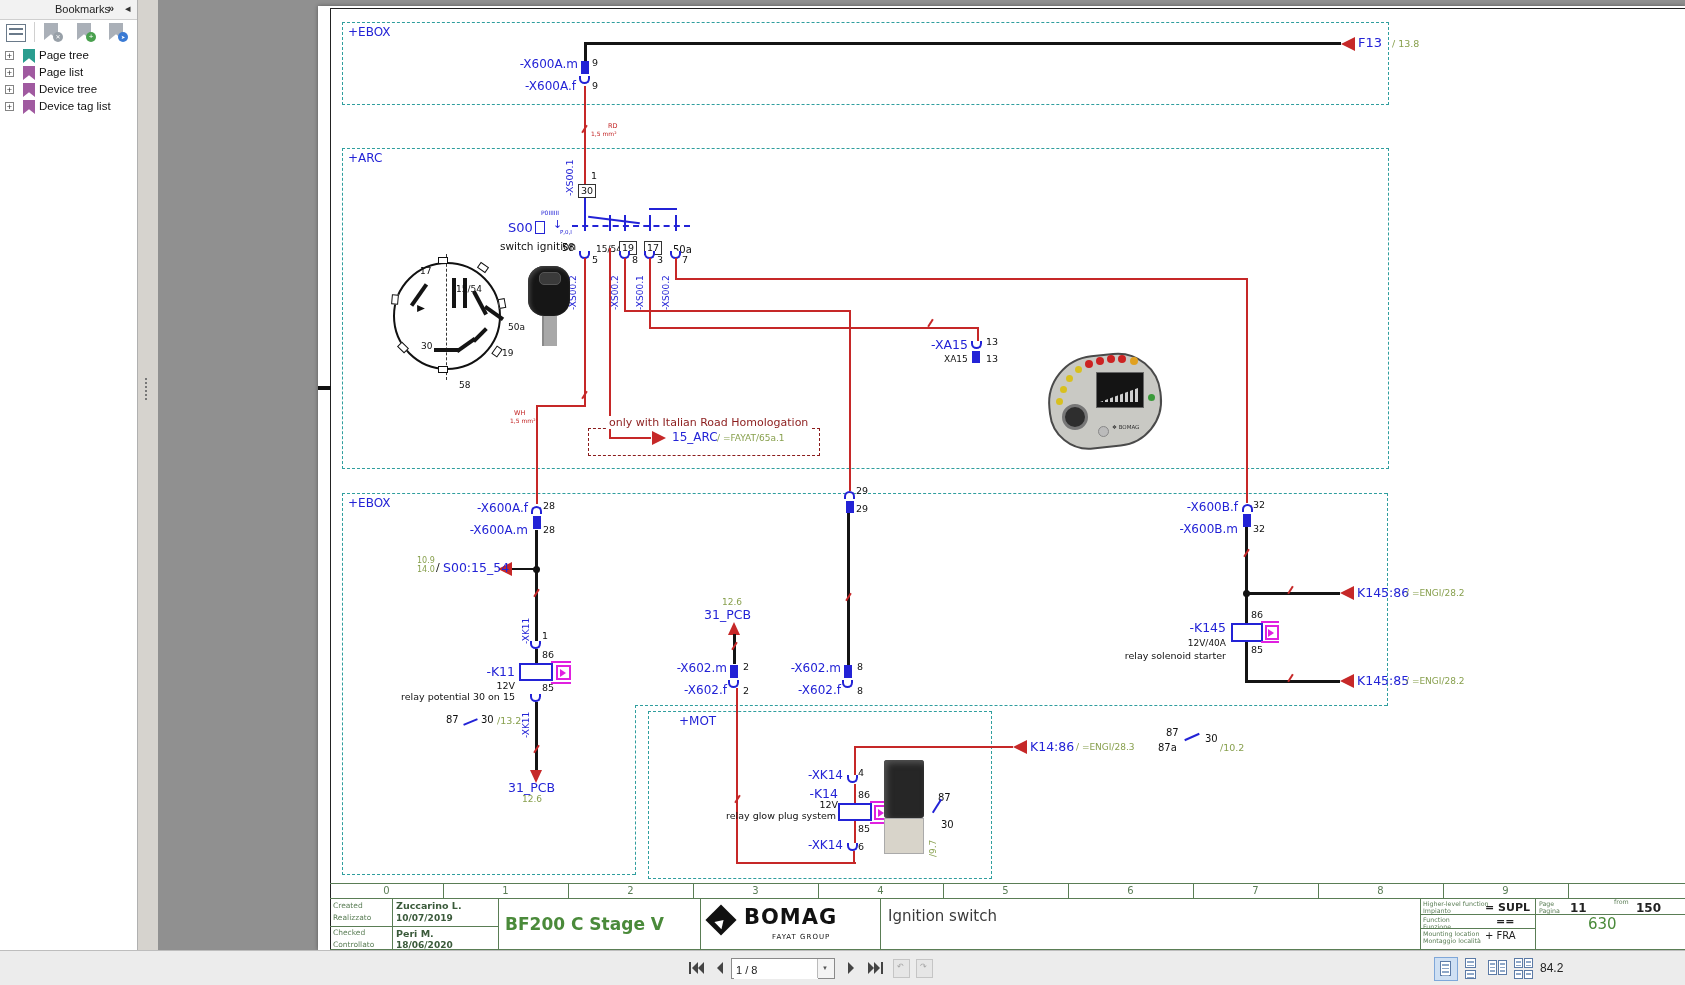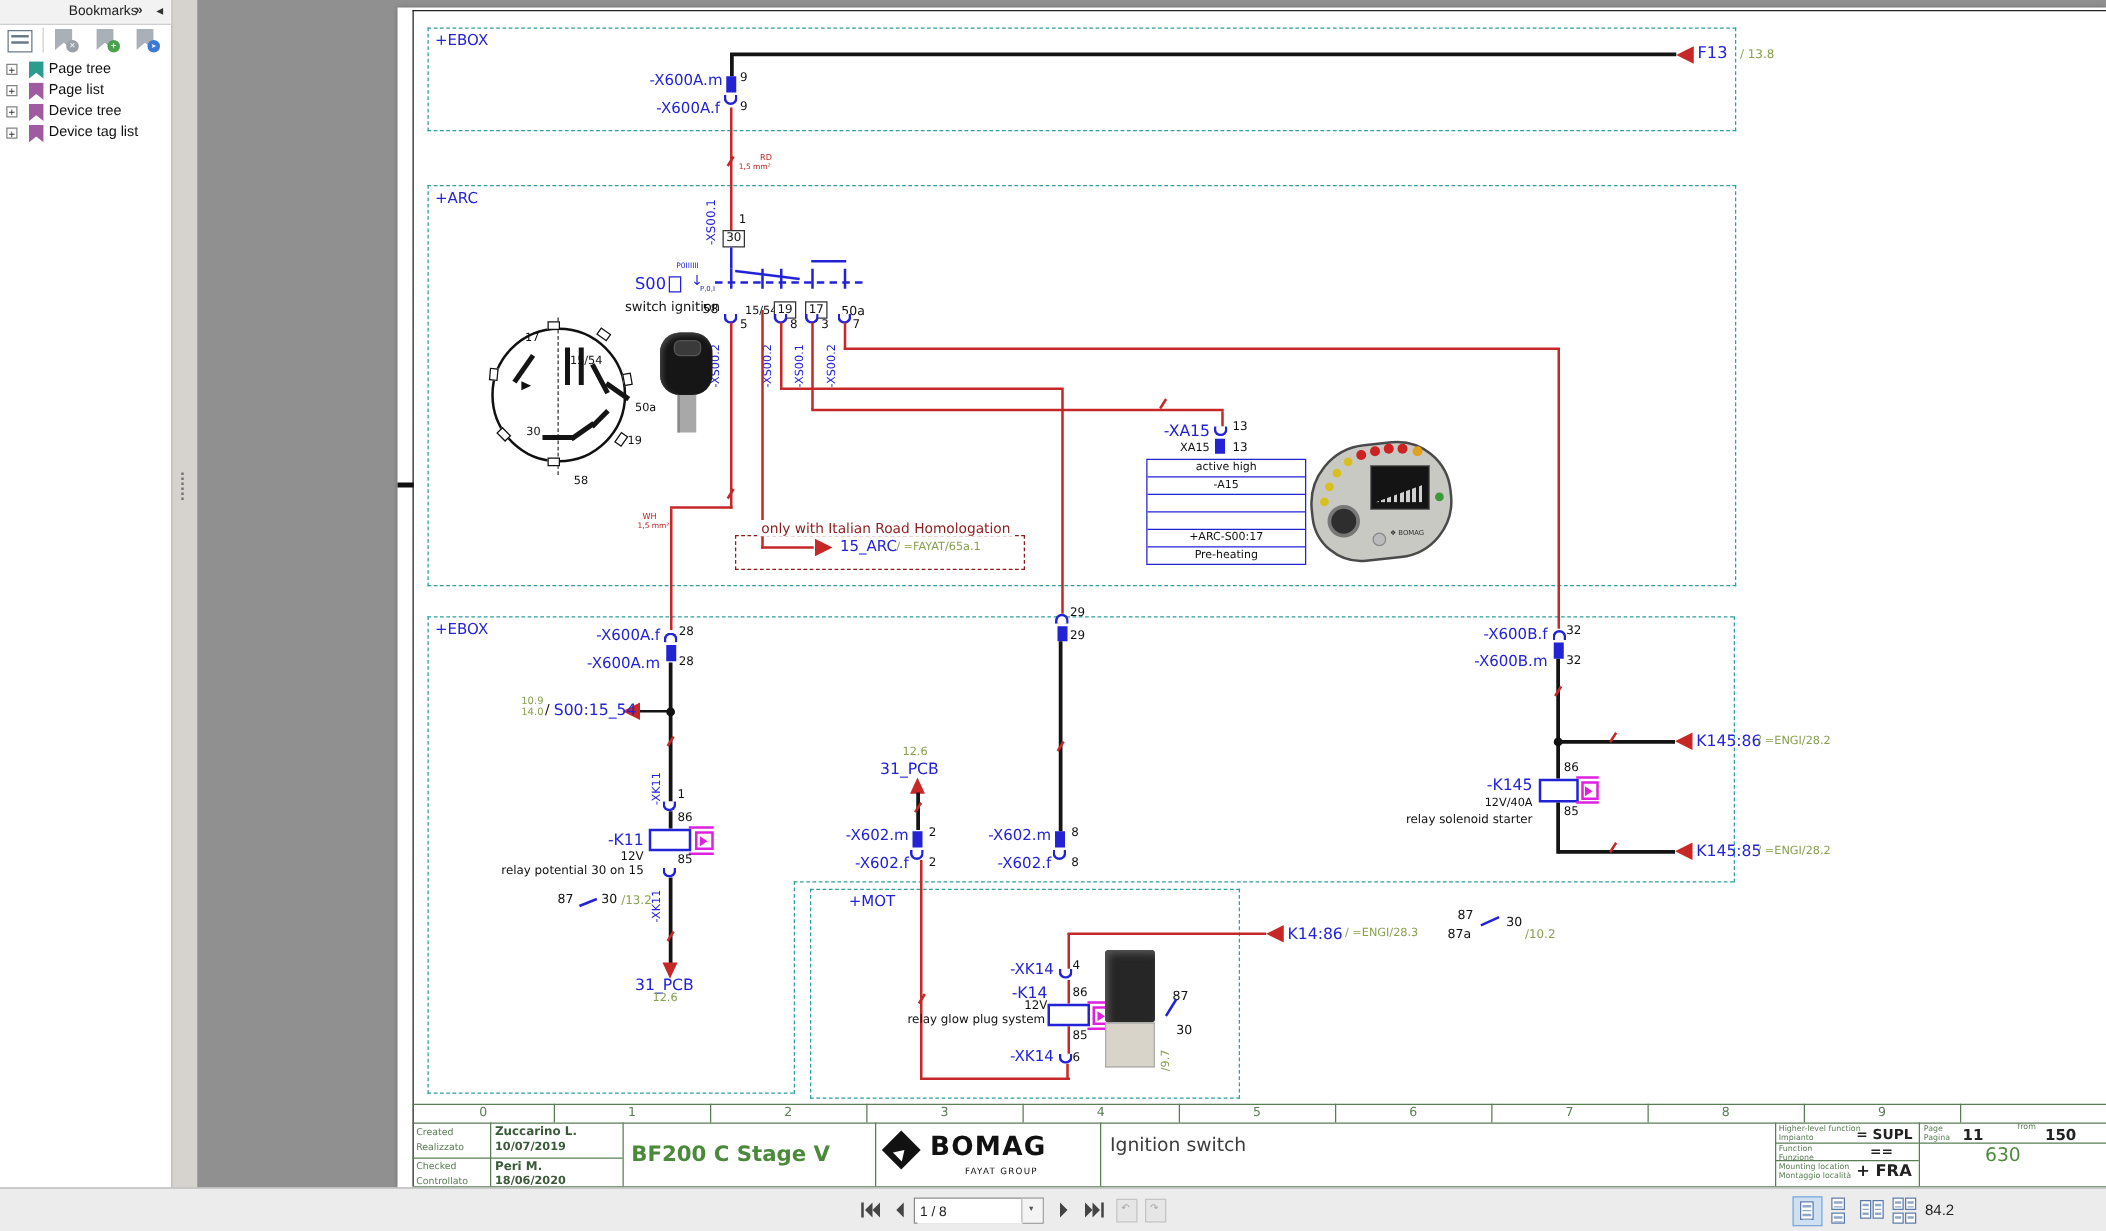--- a/index.html
+++ b/index.html
@@ -218,28 +218,20 @@
   <div class="arr" style="left:652px;top:431px;"></div>
   <span class="t b" style="left:672px;top:430px;font-size:12px;">15_ARC</span>
   <span class="t g" style="left:717px;top:433px;font-size:9px;">/ =FAYAT/65a.1</span>
 
   <span class="t b ar" style="left:920px;top:337px;width:48px;font-size:12.5px;">-XA15</span>
   <div class="arcu" style="left:971px;top:341px;"></div>
   <span class="t" style="left:986px;top:336px;font-size:9.5px;">13</span>
   <span class="t" style="left:944px;top:354px;font-size:9px;">XA15</span>
   <div class="connm" style="left:972px;top:351px;height:12px;"></div>
   <span class="t" style="left:986px;top:353px;font-size:9.5px;">13</span>
-  <div class="abs" style="left:917px;top:367px;width:126px;border:1px solid #2323d6;">
-    <div style="height:13px;border-bottom:1px solid #2323d6;font-size:8.8px;text-align:center;line-height:13px;color:#111;">active high</div>
-    <div style="height:13px;border-bottom:1px solid #2323d6;font-size:8.8px;text-align:center;line-height:13px;color:#111;">-A15</div>
-    <div style="height:13px;border-bottom:1px solid #2323d6;font-size:8.8px;text-align:center;line-height:13px;color:#111;"></div>
-    <div style="height:13px;border-bottom:1px solid #2323d6;font-size:8.8px;text-align:center;line-height:13px;color:#111;"></div>
-    <div style="height:13px;border-bottom:1px solid #2323d6;font-size:8.8px;text-align:center;line-height:13px;color:#111;">+ARC-S00:17</div>
-    <div style="height:13px;font-size:8.8px;text-align:center;line-height:13px;color:#111;">Pre-heating</div>
-  </div>
 
   <div class="abs" style="left:1048px;top:354px;width:114px;height:94px;background:#c9c9c4;border:2px solid #4a4a4a;border-radius:48px 44px 46px 40px;transform:rotate(-6deg);box-sizing:border-box;"></div>
   <div class="abs" style="left:1096px;top:372px;width:46px;height:34px;background:#141414;border:1px solid #666;"></div>
   <div class="abs" style="left:1100px;top:388px;width:38px;height:14px;background:repeating-linear-gradient(90deg,#cfcfcf 0 3px,#141414 3px 5px);clip-path:polygon(0 100%,100% 0,100% 100%);"></div>
   <div class="abs" style="left:1085px;top:360px;width:8px;height:8px;border-radius:50%;background:#c22;"></div>
   <div class="abs" style="left:1096px;top:357px;width:8px;height:8px;border-radius:50%;background:#c22;"></div>
   <div class="abs" style="left:1107px;top:355px;width:8px;height:8px;border-radius:50%;background:#c22;"></div>
   <div class="abs" style="left:1118px;top:355px;width:8px;height:8px;border-radius:50%;background:#c22;"></div>
   <div class="abs" style="left:1130px;top:357px;width:8px;height:8px;border-radius:50%;background:#e0a020;"></div>
   <div class="abs" style="left:1148px;top:394px;width:7px;height:7px;border-radius:50%;background:#3a9a3a;"></div>
@@ -440,21 +432,21 @@
   <span class="t" style="left:772px;top:933px;font-size:7px;color:#111;letter-spacing:1px;">FAYAT GROUP</span>
   <span class="t" style="left:888px;top:907px;font-size:15px;color:#3c3c3c;">Ignition switch</span>
   <span class="t" style="left:1423px;top:900px;font-size:6.3px;color:#5a7d55;">Higher-level function</span>
   <span class="t" style="left:1423px;top:907px;font-size:6.3px;color:#5a7d55;">Impianto</span>
   <span class="t" style="left:1485px;top:901px;font-size:11px;font-weight:bold;color:#222;">= SUPL</span>
   <span class="t" style="left:1423px;top:916px;font-size:6.3px;color:#5a7d55;">Function</span>
   <span class="t" style="left:1423px;top:923px;font-size:6.3px;color:#5a7d55;">Funzione</span>
   <span class="t" style="left:1496px;top:915px;font-size:11px;font-weight:bold;color:#222;">==</span>
   <span class="t" style="left:1423px;top:930px;font-size:6.3px;color:#5a7d55;">Mounting location</span>
   <span class="t" style="left:1423px;top:937px;font-size:6.3px;color:#5a7d55;">Montaggio località</span>
-  <span class="t" style="left:1485px;top:930px;font-size:13px;font-weight:bold;color:#222;">+ FRA</span>
+  <span class="t" style="left:1485px;top:930px;font-size:10px;font-weight:normal;color:#222;">+ FRA</span>
   <span class="t" style="left:1539px;top:900px;font-size:6.3px;color:#5a7d55;">Page</span>
   <span class="t" style="left:1539px;top:907px;font-size:6.3px;color:#5a7d55;">Pagina</span>
   <span class="t" style="left:1570px;top:901px;font-size:12px;font-weight:bold;color:#222;">11</span>
   <span class="t" style="left:1614px;top:898px;font-size:6.3px;color:#5a7d55;">from</span>
   <span class="t" style="left:1636px;top:901px;font-size:12px;font-weight:bold;color:#222;">150</span>
   <span class="t" style="left:1588px;top:915px;font-size:15px;color:#4a8a3a;">630</span>
 
   <div class="abs ui" style="left:0;top:950px;width:1685px;height:35px;background:#ececec;border-top:1px solid #bdbdbd;">
     <div class="abs" style="left:688px;top:10px;width:18px;height:14px;">
       <svg class="navsvg" width="18" height="14">

